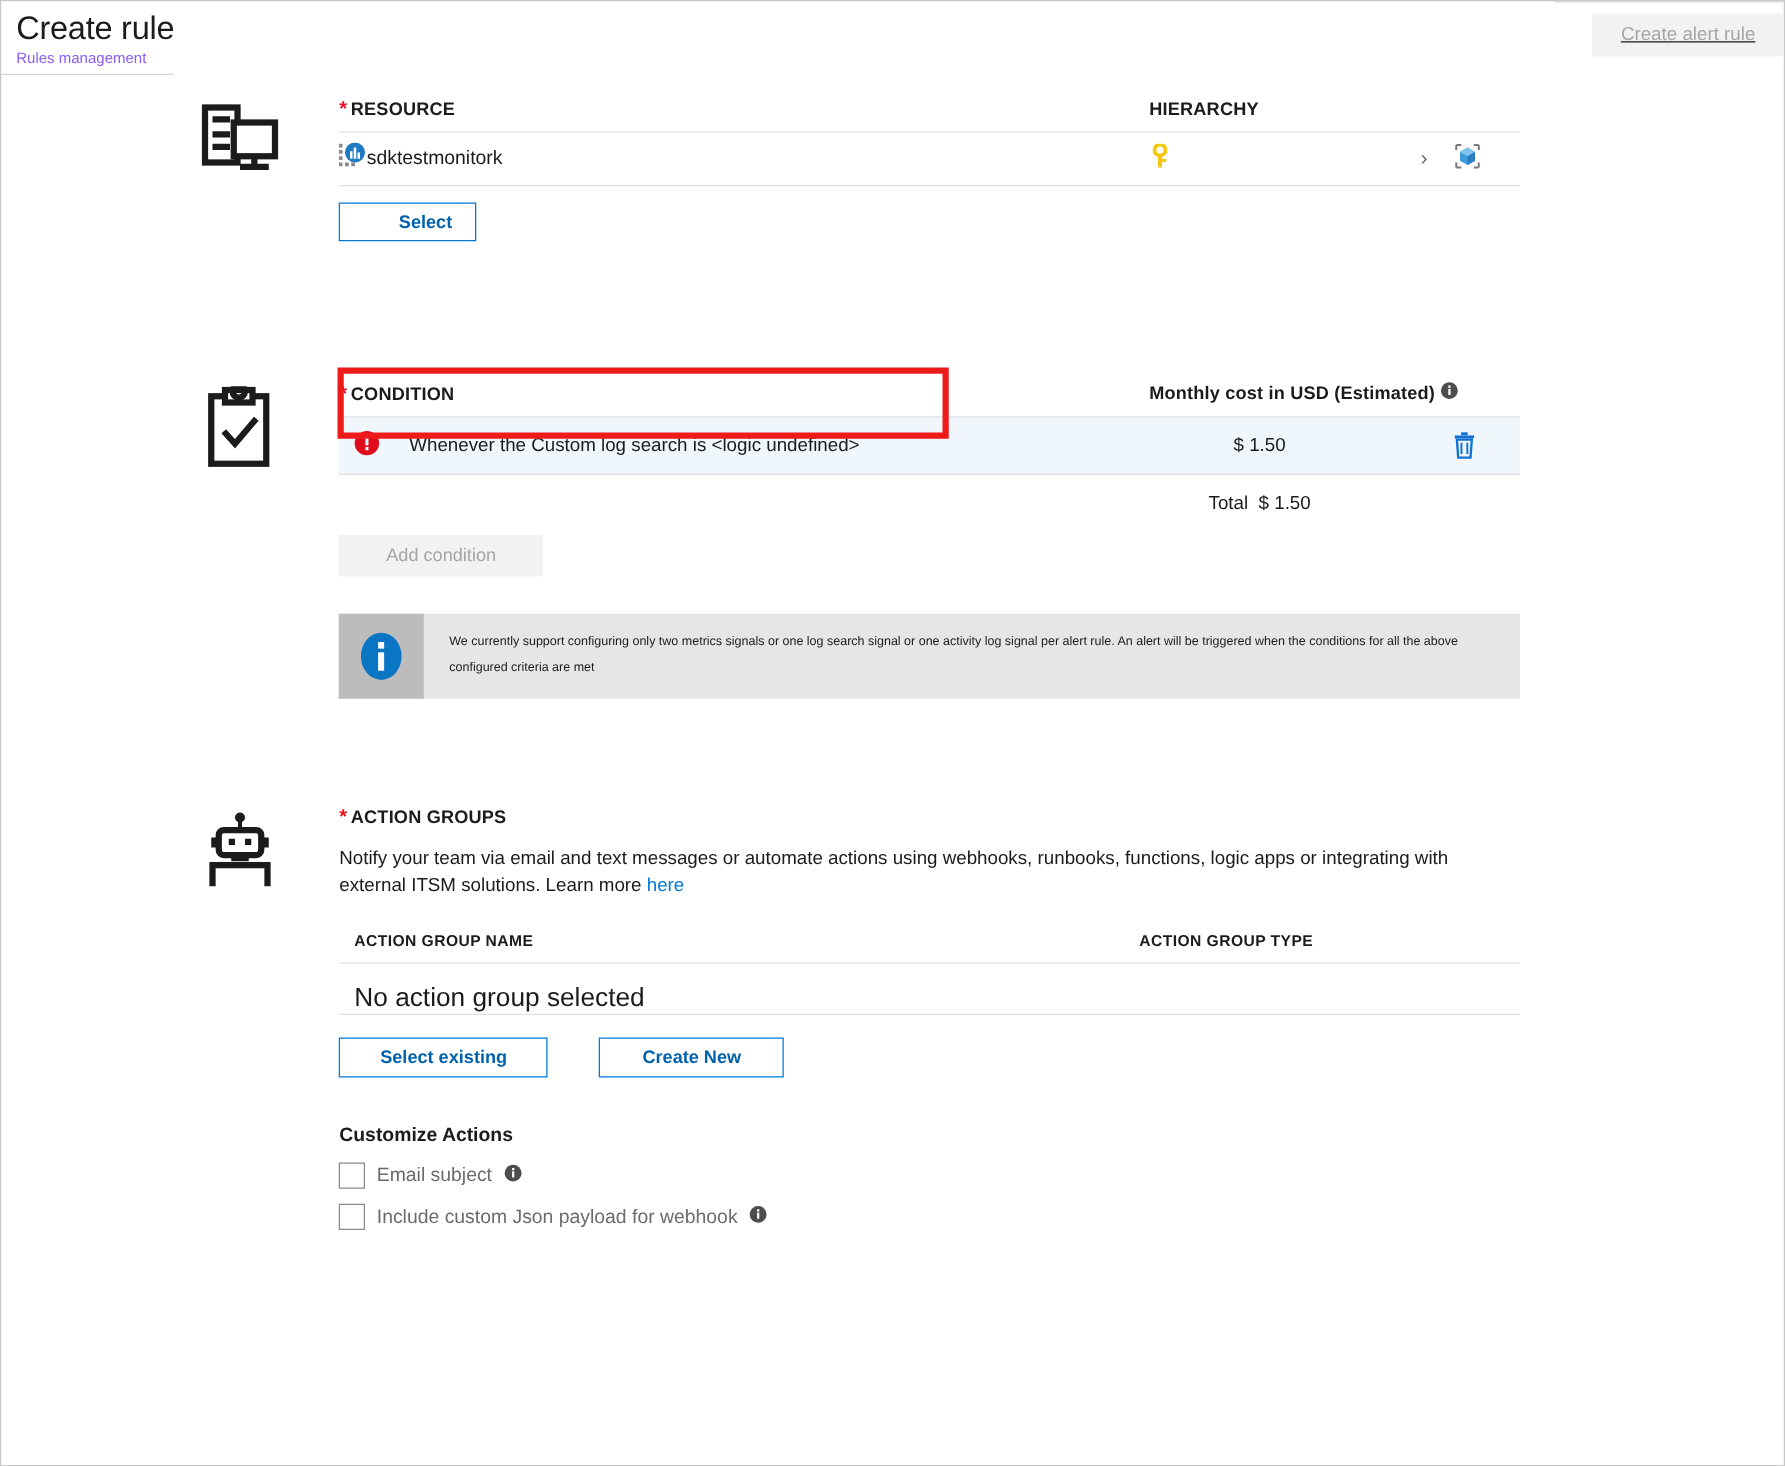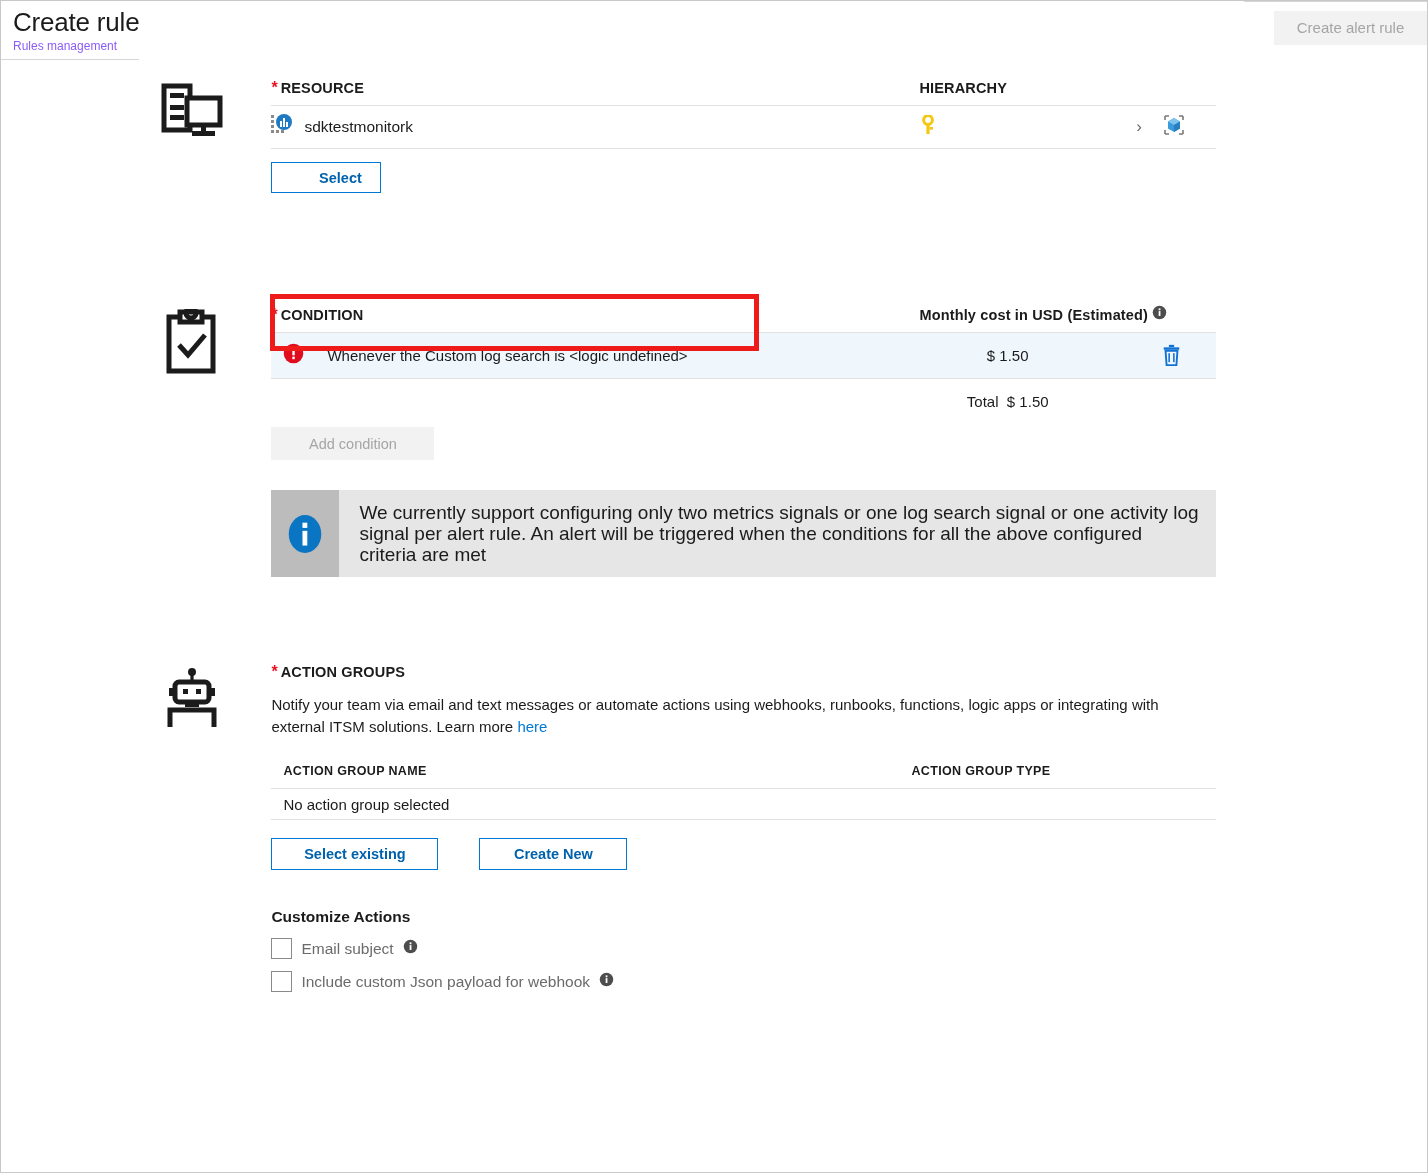--- a/index.html
+++ b/index.html
@@ -62,21 +62,21 @@
   .head-left { width: 648px; flex: 0 0 648px; }
   .head-right { flex: 1 1 auto; }
   .resource-row {
     display: flex; align-items: center;
     height: 44px;
     border-top: 1px solid #e1e1e1;
     border-bottom: 1px solid #e1e1e1;
   }
   .resource-cell {
     width: 648px; flex: 0 0 648px;
-    display: flex; align-items: center; gap: 11px;
+    display: flex; align-items: center; 
   }
   .resource-name { font-size: 15.5px; color: #1b1b1b; }
   .hierarchy-cell {
     flex: 1 1 auto;
     display: flex; align-items: center;
     gap: 0;
     padding-right: 30px;
   }
   .hier-key { width: 26px; text-align: left; }
   .hier-spacer { flex: 1 1 auto; }
@@ -148,43 +148,43 @@
     min-height: 68px;
     max-width: 1266px;
   }
   .info-banner-icon {
     width: 68px; flex: 0 0 68px;
     background: #bcbcbc;
     display: flex; align-items: center; justify-content: center;
   }
   .info-banner-text {
     padding: 12px 16px 12px 20px;
-    font-size: 19px; line-height: 21px; color: #1b1b1b; border-radius: 21px;
+    font-size: 10px; line-height: 21px; color: #1b1b1b; border-radius: 21px;
   }
 
   
   #action-groups-section { margin-top: 86px; }
   .ag-desc {
     font-size: 15px; line-height: 22px; margin-top: 13px; color: #1b1b1b;
     max-width: 1266px;
   }
   .link { color: #0078d4; text-decoration: none; cursor: pointer; }
   .ag-table { margin-top: 26px; max-width: 1266px; }
   .ag-table-head {
     display: flex; font-size: 12.5px; font-weight: 700;
     letter-spacing: 0.35px; padding: 0 0 10px 12px; align-items: center;
   }
   .ag-col-name { width: 628px; flex: 0 0 628px; }
   .ag-col-type { flex: 1 1 auto; }
   .ag-empty-row {
     border-top: 1px solid #e1e1e1;
     border-bottom: 1px solid #e1e1e1;
-    height: 32px; display: flex; align-items: center;
+    height: 42px; display: flex; align-items: flex-end;
     padding-left: 12px;
-    font-size: 15px; color: #1b1b1b;
+    font-size: 21px; color: #1b1b1b;
   }
   .ag-buttons { display: flex; gap: 41px; margin-top: 18px; }
   #select-existing-button { min-width: 167px; height: 32px; }
   #create-new-button { min-width: 148px; height: 32px; }
 
   .customize-title {
     font-weight: 700; font-size: 15.5px; margin-top: 38px;
   }
   .check-row {
     display: flex; align-items: center; gap: 9px; margin-top: 12px;
@@ -195,20 +195,21 @@
   }
   .check-label { font-size: 15.5px; color: #6b6b6b; }
 
   
   .blade-footer {
     flex: 0 0 auto;
     height: 52px;
     border-top: 1px solid #d6d6d6;
     display: flex; align-items: center;
     padding-left: 30px;
+    text-decoration: underline;
   }
   #create-alert-rule-button { min-width: 153px; height: 34px; font-size: 15px; }
 
   
   .annotation-box {
     position: absolute;
     border: 5px solid #ee1b1b;
     pointer-events: none;
   }
 

